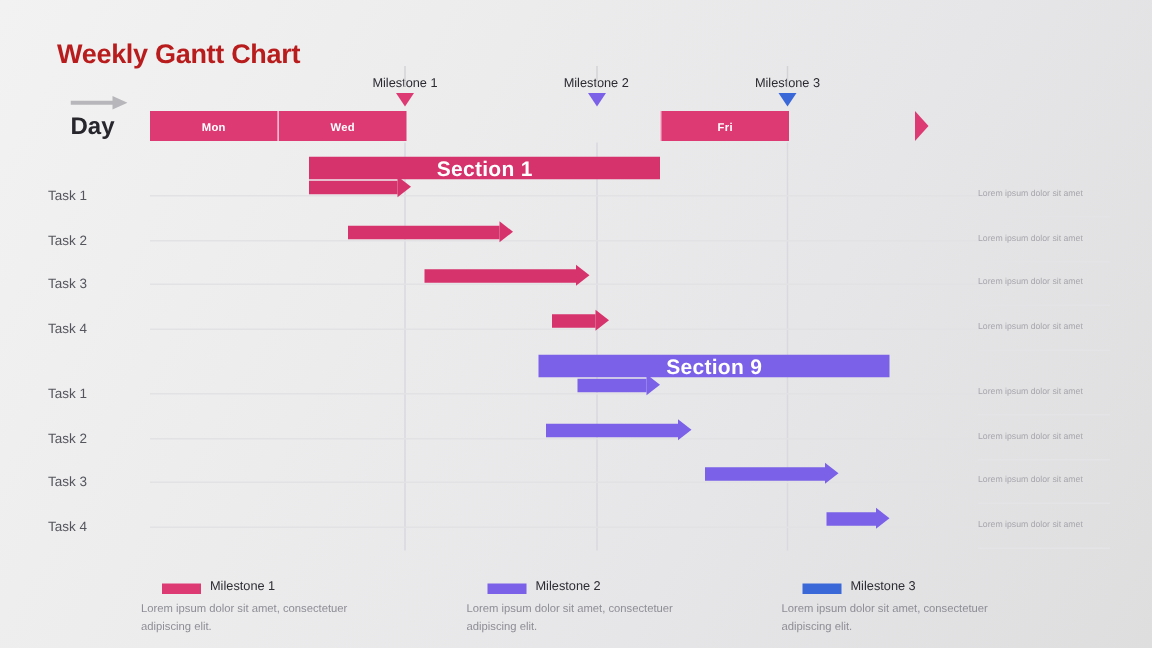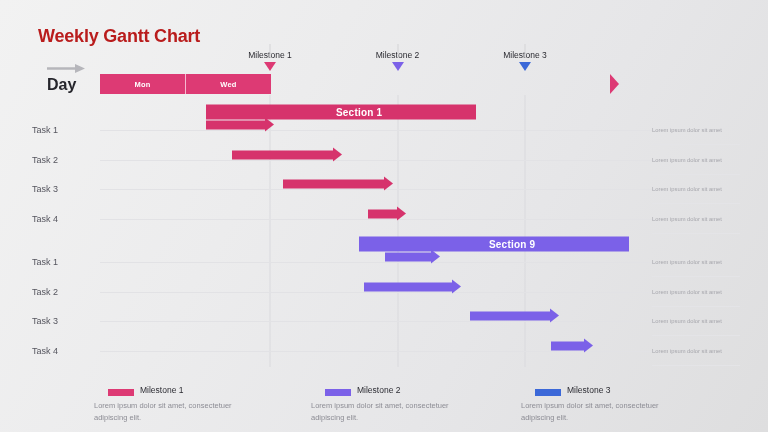--- a/index.html
+++ b/index.html
@@ -56,23 +56,22 @@
 
   
   .rowline{left:100px;width:560px;height:1px;background:#e2e2e5;}
   .tasklabel{
     left:32px;font-size:9px;color:#55555e;transform:translateY(-50%);
   }
 
   
   .sectionbar{
     height:15px;display:flex;align-items:center;justify-content:center;
-    color:#fff;font-size:10px;font-weight:bold;letter-spacing:.2px;
+    color:#fff;font-size:14px;font-weight:bold;letter-spacing:.2px;
     transform:translateY(-50%);
-    padding-left:36px;
   }
   .taskbar{height:9px;transform:translateY(-50%);}
   .taskbar .shaft{position:absolute;left:0;top:0;height:9px;}
   .taskbar .head{
     position:absolute;top:-3px;width:0;height:0;
     border-top:7.5px solid transparent;border-bottom:7.5px solid transparent;
   }
 
   
   .note{
@@ -95,20 +94,21 @@
 
   <svg class="abs" id="day-arrow" viewBox="0 0 38 11">
     <path d="M0 4.2 H28 V1 L38 5.5 L28 10 V6.8 H0 Z" fill="#b6b6bb"></path>
   </svg>
   <div class="abs" id="day-label">Day</div>
 
   <div class="abs" id="daybar">
     <div id="daybar-tip"></div>
   <div class="daycell" style="left: 0px; width: 85px;">Mon</div>
       <div class="daycell" style="left: 85px; width: 85px;">Wed</div>
+      <div class="daycell" style="left: 340px; width: 85px;">Fri</div>
     </div>
 
   <div id="dyn">
       <div class="abs ms-label" style="left: 270px;">Milestone 1</div>
       <div class="abs ms-tri" style="left: 270px; border-top-color: rgb(221, 58, 116);"></div>
       <div class="abs ms-vline" style="left: 270px; height: 14px;"></div>
       <div class="abs ms-gridline" style="left: 270px;"></div>
       <div class="abs ms-label" style="left: 397.5px;">Milestone 2</div>
       <div class="abs ms-tri" style="left: 397.5px; border-top-color: rgb(123, 97, 232);"></div>
       <div class="abs ms-vline" style="left: 397.5px; height: 14px;"></div>

